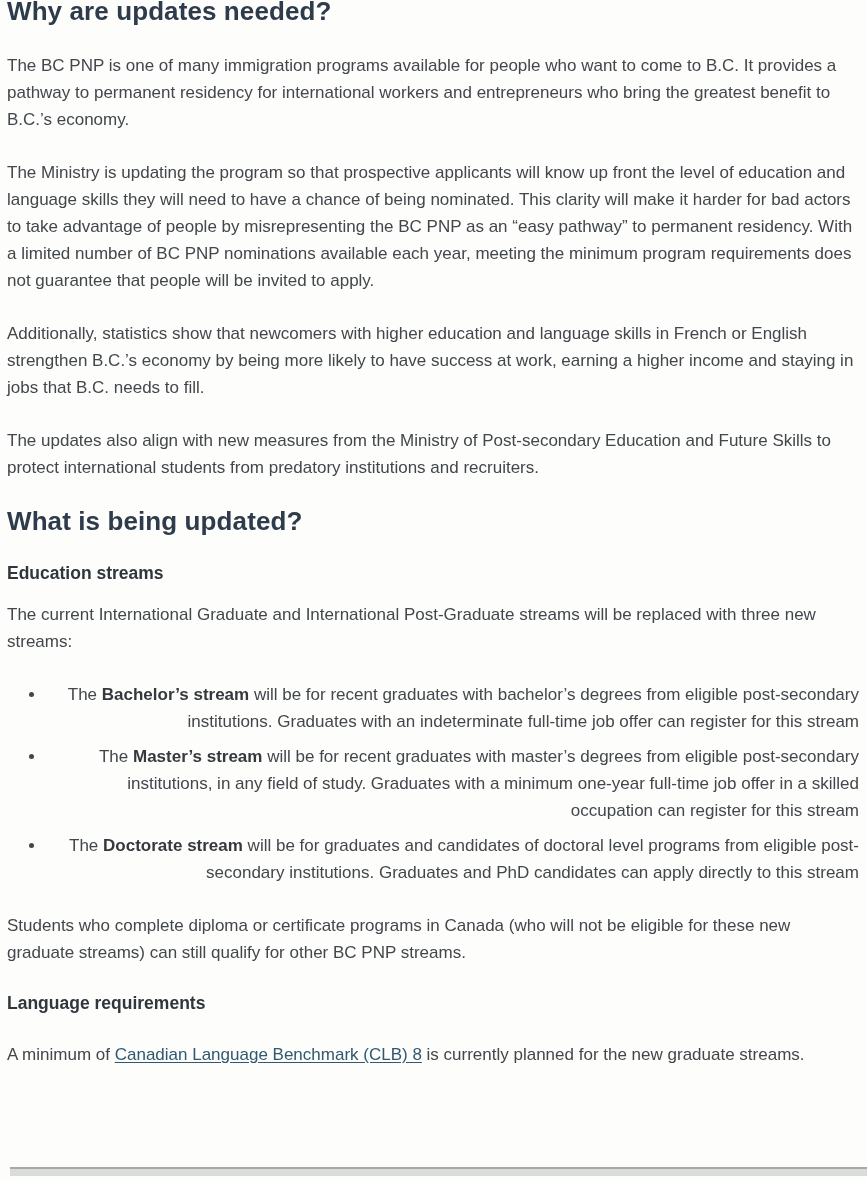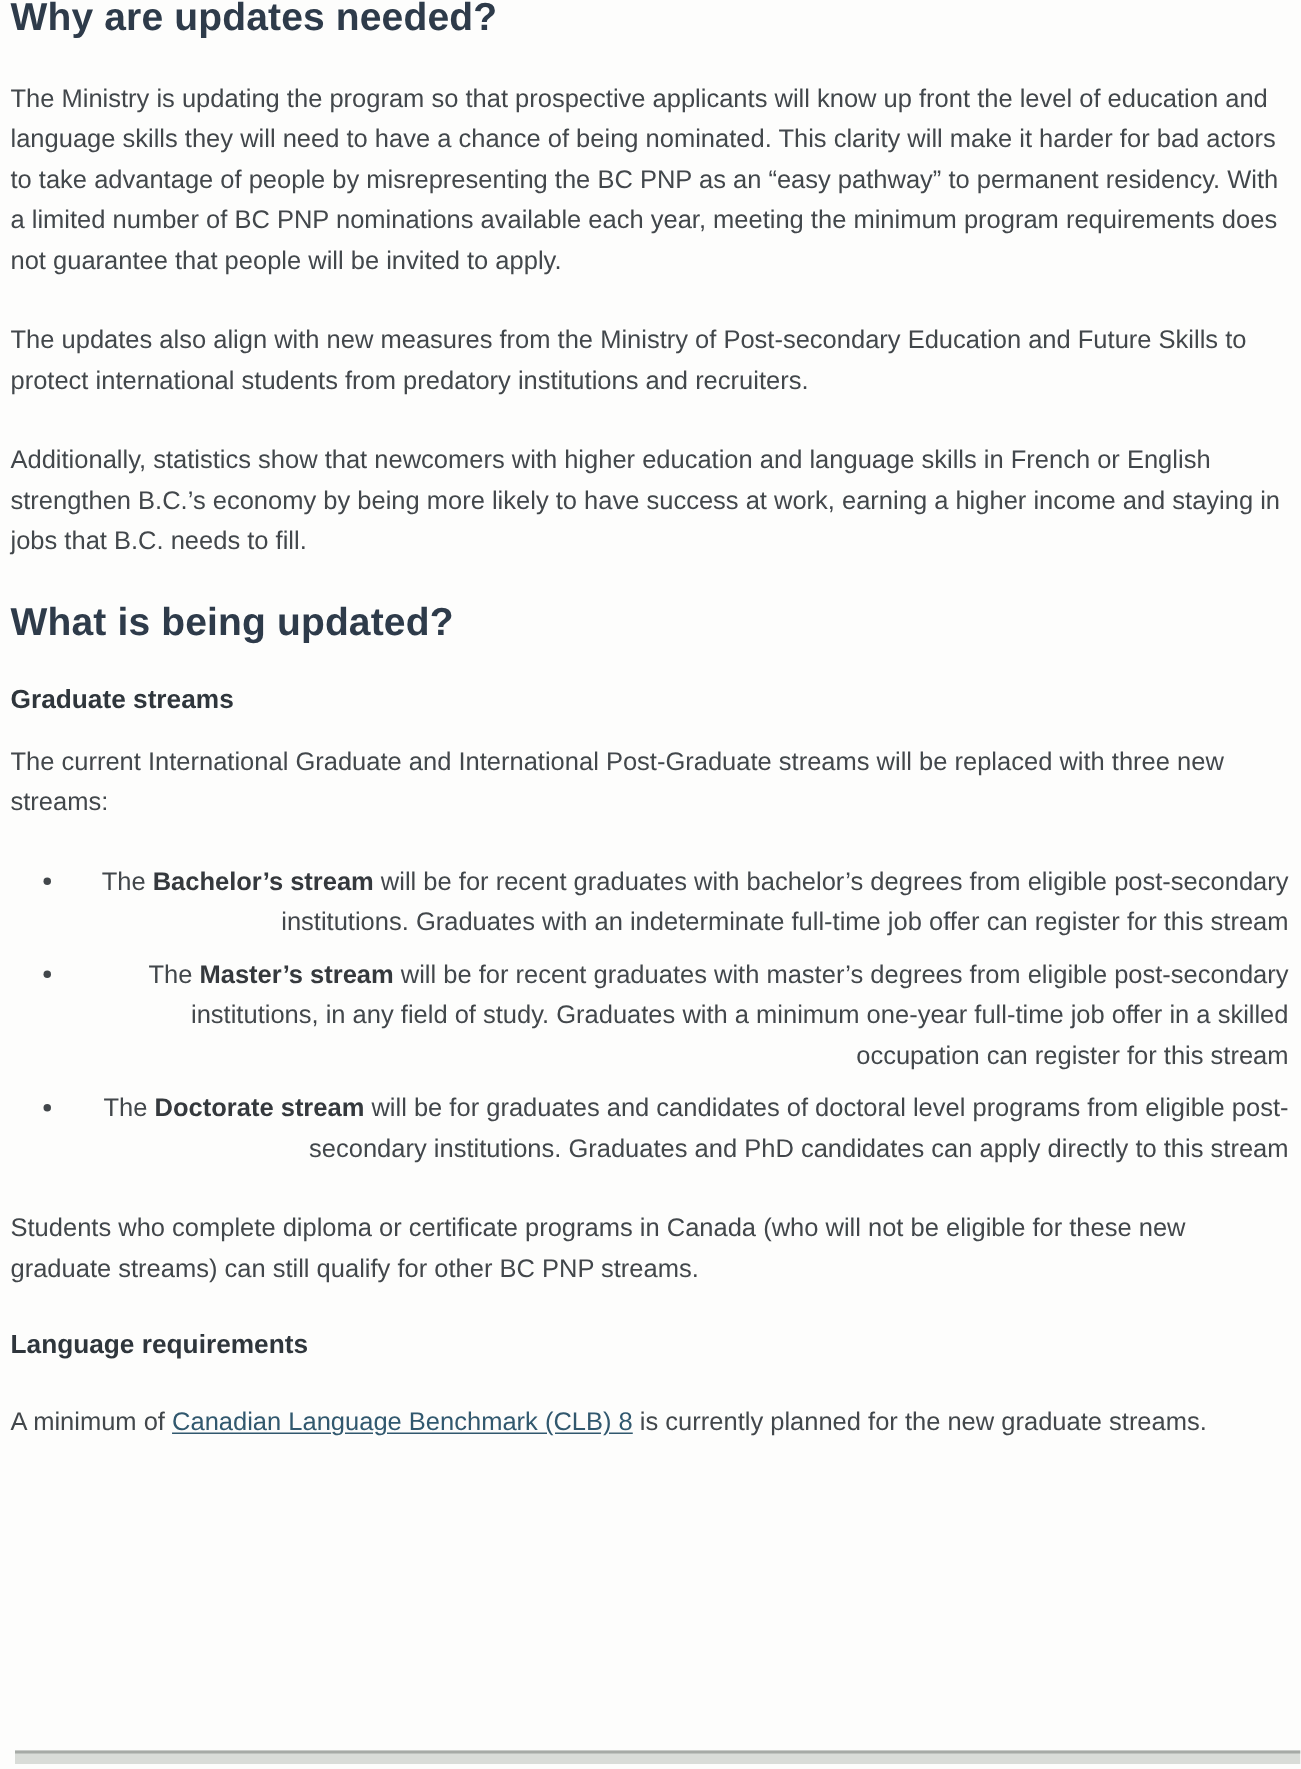--- a/index.html
+++ b/index.html
@@ -75,30 +75,31 @@
     border-top: 2px solid #a6aaa6;
   }
 </style>
 </head>
 <body>
 
 <div class="page">
 
   <h2 class="first">Why are updates needed?</h2>
 
+  <p>The BC PNP is one of many immigration programs available for people who want to come to B.C. It provides a pathway to permanent residency for international workers and entrepreneurs who bring the greatest benefit to B.C.’s economy.</p>
 
   <p>The Ministry is updating the program so that prospective applicants will know up front the level of education and language skills they will need to have a chance of being nominated. This clarity will make it harder for bad actors to take advantage of people by misrepresenting the BC PNP as an “easy pathway” to permanent residency. With a limited number of BC PNP nominations available each year, meeting the minimum program requirements does not guarantee that people will be invited to apply.</p>
 
+  <p>Additionally, statistics show that newcomers with higher education and language skills in French or English strengthen B.C.’s economy by being more likely to have success at work, earning a higher income and staying in jobs that B.C. needs to fill.</p>
+
   <p>The updates also align with new measures from the Ministry of Post-secondary Education and Future Skills to protect international students from predatory institutions and recruiters.</p>
-
-  <p>Additionally, statistics show that newcomers with higher education and language skills in French or English strengthen B.C.’s economy by being more likely to have success at work, earning a higher income and staying in jobs that B.C. needs to fill.</p>
 
   <h2>What is being updated?</h2>
 
-  <h3>Graduate streams</h3>
+  <h3>Education streams</h3>
 
   <p class="after-subheading">The current International Graduate and International Post-Graduate streams will be replaced with three new streams:</p>
 
   <ul>
     <li><span>The </span><strong>Bachelor’s stream</strong><span> will be for recent graduates with bachelor’s degrees from eligible post-secondary institutions. Graduates with an indeterminate full-time job offer can register for this stream</span></li>
     <li><span>The </span><strong>Master’s stream</strong><span> will be for recent graduates with master’s degrees from eligible post-secondary institutions, in any field of study. Graduates with a minimum one-year full-time job offer in a skilled occupation can register for this stream</span></li>
     <li><span>The </span><strong>Doctorate stream</strong><span> will be for graduates and candidates of doctoral level programs from eligible post-secondary institutions. Graduates and PhD candidates can apply directly to this stream</span></li>
   </ul>
 
   <p>Students who complete diploma or certificate programs in Canada (who will not be eligible for these new graduate streams) can still qualify for other BC PNP streams.</p>

